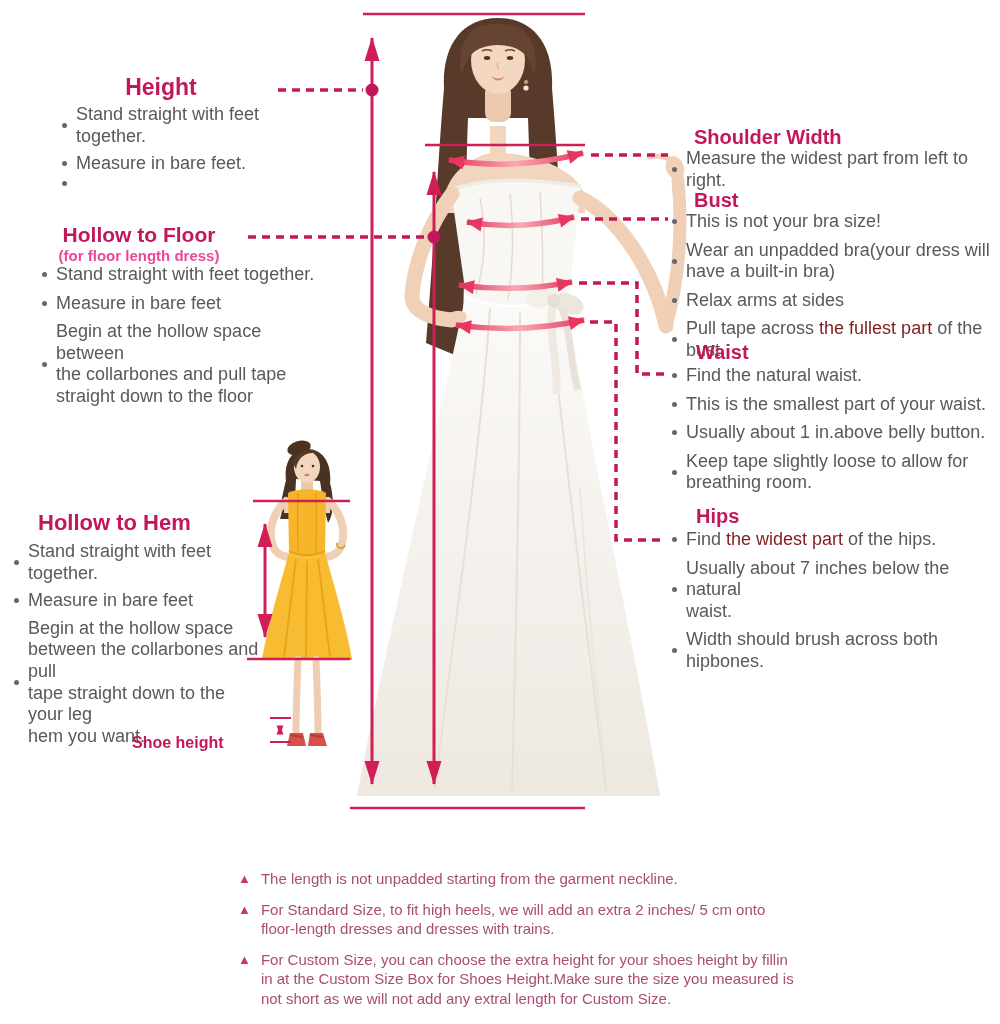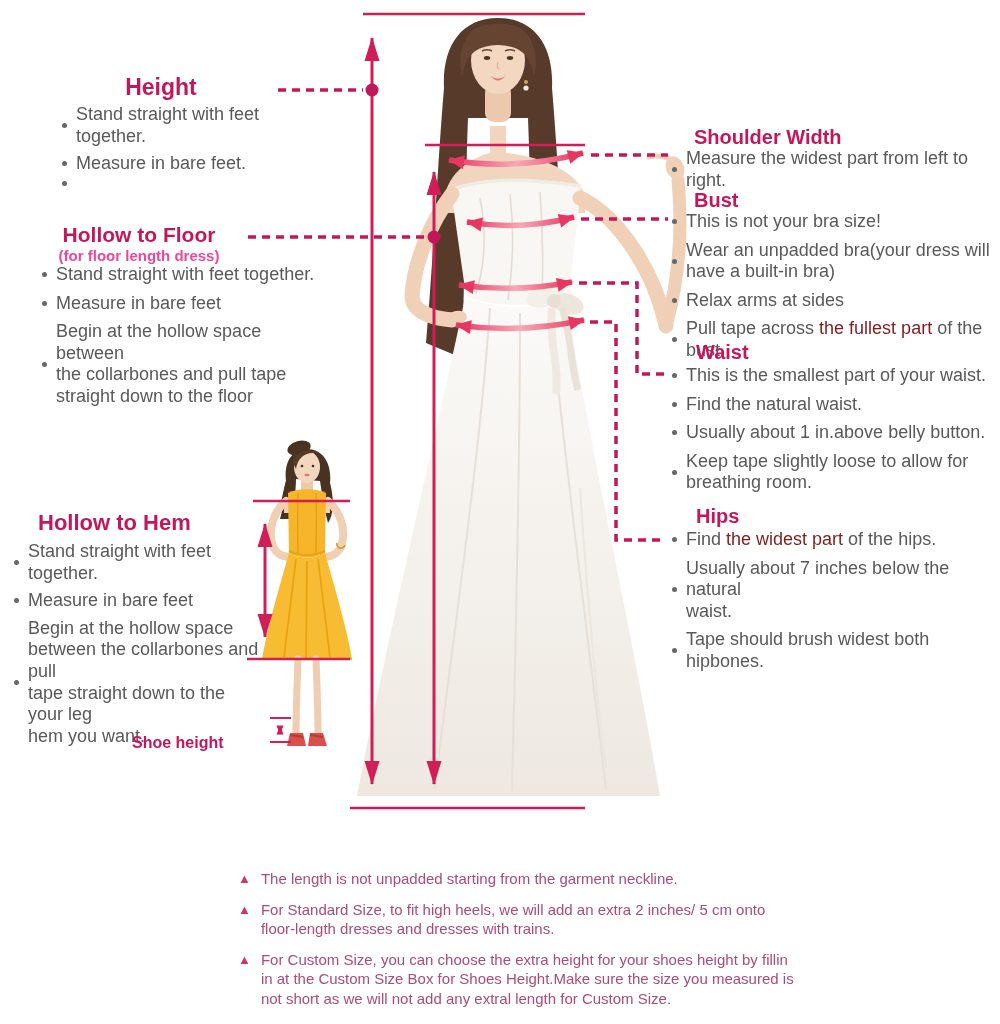--- a/index.html
+++ b/index.html
@@ -252,25 +252,25 @@
   <div class="li">
       <span class="dot"></span>
     <span class="txt"><span>Pull tape across </span><span class="hl">the fullest part</span><span> of the bust.</span></span>
   </div>
 </div>
 
 <div class="abs txtlayer heading" style="left:696px; top:342px; font-size:20px;">Waist</div>
 <div class="abs txtlayer list gap7" style="left:672px; top:365px; width:320px;">
   <div class="li">
       <span class="dot"></span>
+      <span class="txt">Find the natural waist.</span>
+    </div>
+  <div class="li">
+      <span class="dot"></span>
       <span class="txt">This is the smallest part of your waist.</span>
-    </div>
-  <div class="li">
-      <span class="dot"></span>
-      <span class="txt">Find the natural waist.</span>
     </div>
   <div class="li">
       <span class="dot"></span>
       <span class="txt">Usually about 1 in.above belly button.</span>
     </div>
   <div class="li">
       <span class="dot"></span>
       <span class="txt">Keep tape slightly loose to allow for
 breathing room.</span>
     </div>
@@ -282,21 +282,21 @@
       <span class="dot"></span>
     <span class="txt"><span>Find </span><span class="hl">the widest part</span><span> of the hips.</span></span>
   </div>
   <div class="li">
       <span class="dot"></span>
       <span class="txt">Usually about 7 inches below the natural
 waist.</span>
     </div>
   <div class="li">
       <span class="dot"></span>
-      <span class="txt">Tape should brush widest both hipbones.</span>
+      <span class="txt">Width should brush across both hipbones.</span>
     </div>
 </div>
 
 <div class="abs txtlayer notes" style="left:238px; top:869px; width:740px;">
   <div class="note">
       <span class="tri">▲</span>
       <span class="txt">The length is not unpadded starting from the garment neckline.</span>
     </div>
   <div class="note">
       <span class="tri">▲</span>

